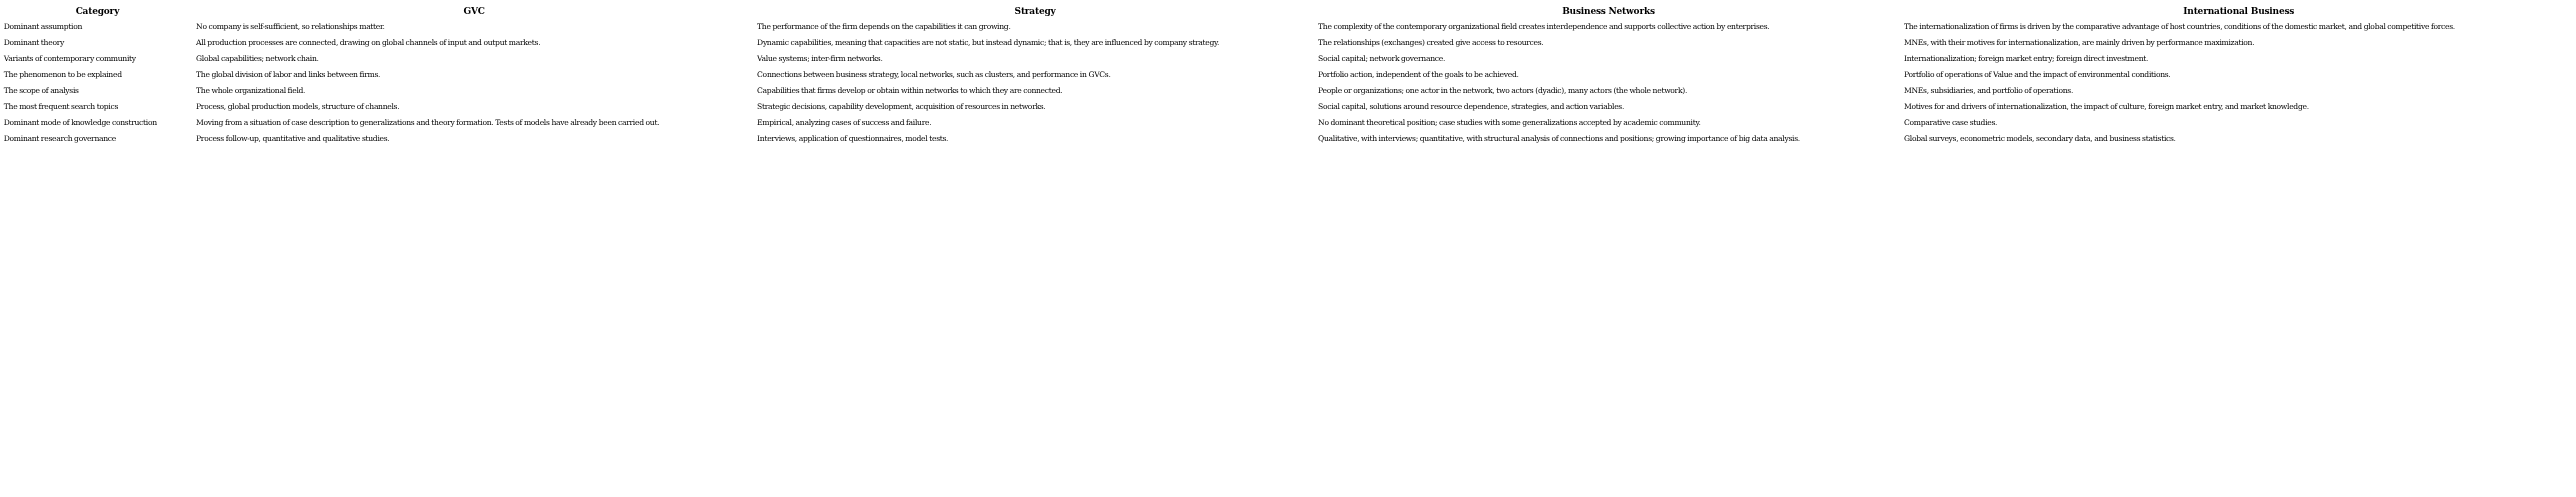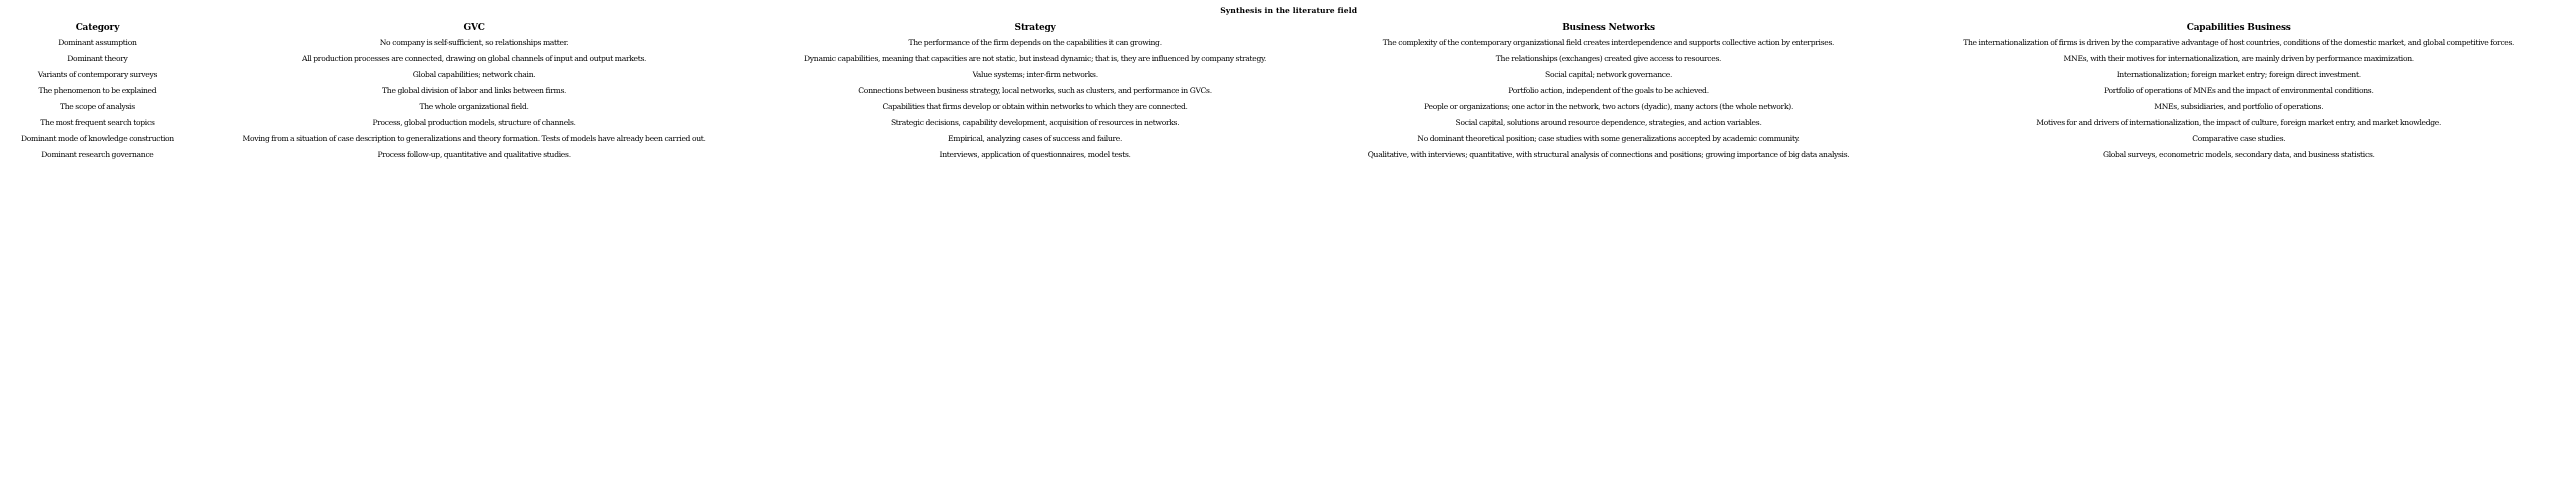--- a/index.html
+++ b/index.html
@@ -48,74 +48,72 @@
       font-stretch: condensed;
       letter-spacing: -0.2px;
     }
     table.synthesis td {
       font-family: "DejaVu Serif", "Liberation Serif", serif;
       font-weight: normal;
       font-size: 7.6px;
       line-height: 16px;
       height: 16px;
       padding: 0 2.5px;
-      text-align: center;
       white-space: nowrap;
       letter-spacing: -0.3px;
       word-spacing: -0.3px;
     }
     td.cat-cell { width: 188px; }
     td.gvc-cell { width: 558px; }
     td.strat-cell { width: 558px; }
     td.bn-cell { width: 583px; }
     td.ib-cell { width: 672px; }
   </style>
 </head>
 <body>
 
 <div class="doc">
   <table class="synthesis">
-    <caption>Synthesis in the literature field</caption>
     <thead>
       <tr>
         <th>Category</th>
         <th>GVC</th>
         <th>Strategy</th>
         <th>Business Networks</th>
-        <th>Capabilities Business</th>
+        <th>International Business</th>
       </tr>
     </thead>
     <tbody>
       <tr>
         <td class="cat-cell">Dominant assumption</td>
         <td class="gvc-cell">No company is self-sufficient, so relationships matter.</td>
         <td class="strat-cell">The performance of the firm depends on the capabilities it can growing.</td>
         <td class="bn-cell">The complexity of the contemporary organizational field creates interdependence and supports collective action by enterprises.</td>
         <td class="ib-cell">The internationalization of firms is driven by the comparative advantage of host countries, conditions of the domestic market, and global competitive forces.</td>
       </tr>
       <tr>
         <td class="cat-cell">Dominant theory</td>
         <td class="gvc-cell">All production processes are connected, drawing on global channels of input and output markets.</td>
         <td class="strat-cell">Dynamic capabilities, meaning that capacities are not static, but instead dynamic; that is, they are influenced by company strategy.</td>
         <td class="bn-cell">The relationships (exchanges) created give access to resources.</td>
         <td class="ib-cell">MNEs, with their motives for internationalization, are mainly driven by performance maximization.</td>
       </tr>
       <tr>
-        <td class="cat-cell">Variants of contemporary surveys</td>
+        <td class="cat-cell">Variants of contemporary community</td>
         <td class="gvc-cell">Global capabilities; network chain.</td>
         <td class="strat-cell">Value systems; inter-firm networks.</td>
         <td class="bn-cell">Social capital; network governance.</td>
         <td class="ib-cell">Internationalization; foreign market entry; foreign direct investment.</td>
       </tr>
       <tr>
         <td class="cat-cell">The phenomenon to be explained</td>
         <td class="gvc-cell">The global division of labor and links between firms.</td>
         <td class="strat-cell">Connections between business strategy, local networks, such as clusters, and performance in GVCs.</td>
         <td class="bn-cell">Portfolio action, independent of the goals to be achieved.</td>
-        <td class="ib-cell">Portfolio of operations of MNEs and the impact of environmental conditions.</td>
+        <td class="ib-cell">Portfolio of operations of Value and the impact of environmental conditions.</td>
       </tr>
       <tr>
         <td class="cat-cell">The scope of analysis</td>
         <td class="gvc-cell">The whole organizational field.</td>
         <td class="strat-cell">Capabilities that firms develop or obtain within networks to which they are connected.</td>
         <td class="bn-cell">People or organizations; one actor in the network, two actors (dyadic), many actors (the whole network).</td>
         <td class="ib-cell">MNEs, subsidiaries, and portfolio of operations.</td>
       </tr>
       <tr>
         <td class="cat-cell">The most frequent search topics</td>

